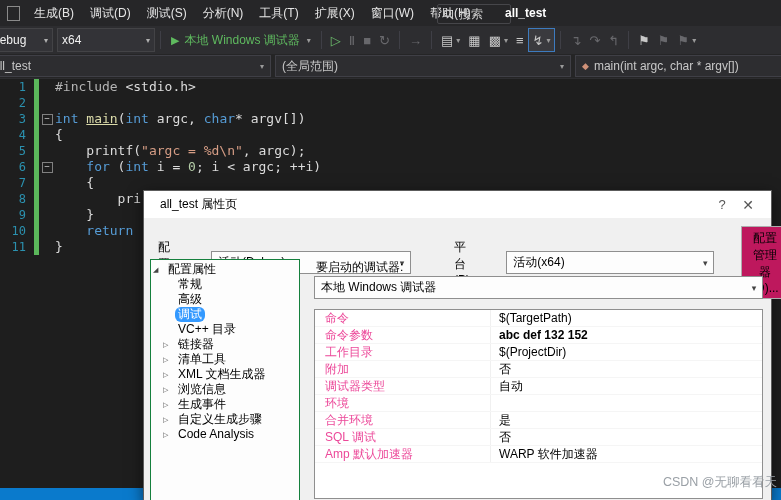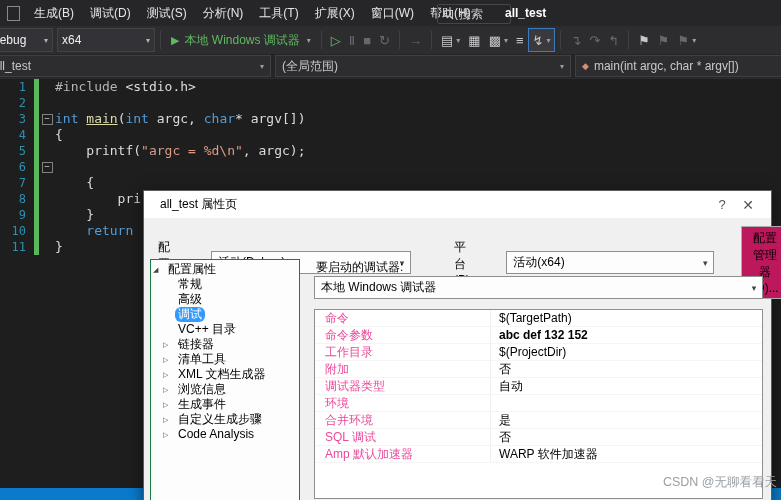--- a/index.html
+++ b/index.html
@@ -253,20 +253,21 @@
         <span class="chg on"></span>
         <span class="fold"></span>
         <span class="codetx"><span class="tk-plain">    printf(</span><span class="tk-str">"argc = %d\n"</span><span class="tk-plain">, argc);</span></span>
       </div>
       <div class="line">
         <span class="ln">6</span>
         <span class="chg on"></span>
         <span class="fold">
           <span class="foldbox">−</span>
         </span>
+        <span class="codetx"><span class="tk-plain">    </span><span class="tk-kw">for</span><span class="tk-plain"> (</span><span class="tk-kw">int</span><span class="tk-plain"> i = </span><span class="tk-num">0</span><span class="tk-plain">; i &lt; argc; ++i)</span></span>
       </div>
       <div class="line">
         <span class="ln">7</span>
         <span class="chg on"></span>
         <span class="fold"></span>
         <span class="codetx"><span class="tk-plain">    {</span></span>
       </div>
       <div class="line">
         <span class="ln">8</span>
         <span class="chg on"></span>

